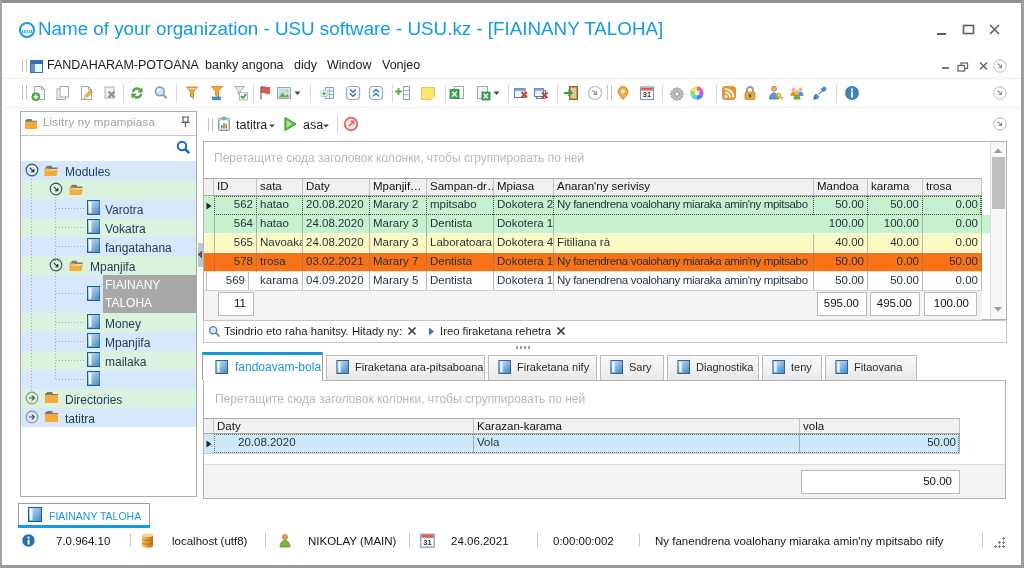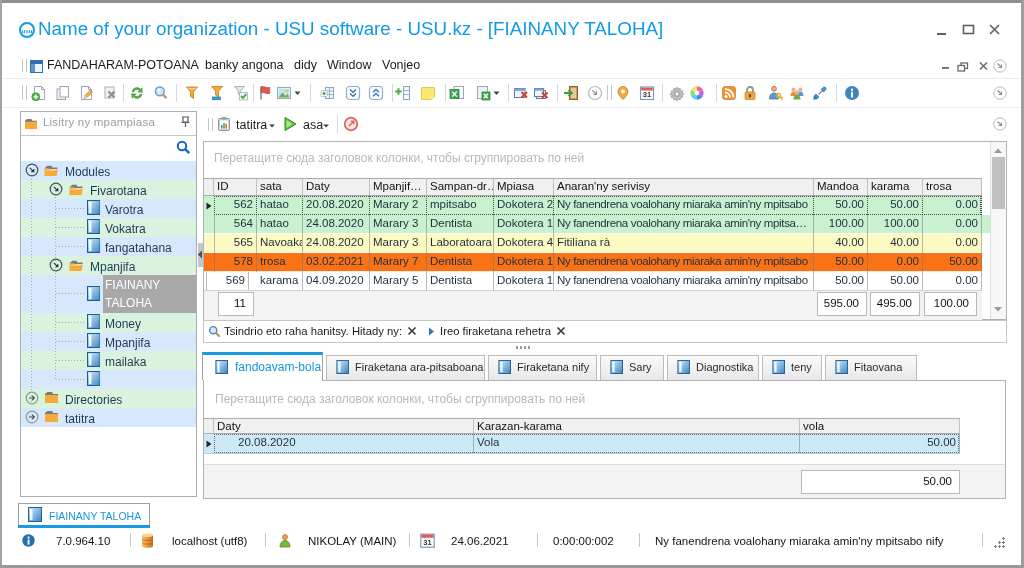--- a/index.html
+++ b/index.html
@@ -479,21 +479,20 @@
       <use href="#folderop"></use>
     </svg>
 <div class="abs txt tree-row" style="left:65px;top:163px;background:none;">Modules</div>
 <div class="abs tree-row t-green" style="top:180px;"></div>
 <svg class="abs" style="left:49px;top:182px;" width="14" height="14" viewBox="0 0 14 14">
       <use href="#expopen"></use>
     </svg>
 <svg class="abs" style="left:68px;top:183px;" width="15" height="13" viewBox="0 0 15 13">
       <use href="#folderop"></use>
     </svg>
-<div class="abs txt tree-row" style="left:90px;top:182px;background:none;">Fivarotana</div>
 <div class="abs tree-row t-blue" style="top:199px;"></div>
 <svg class="abs" style="left:87px;top:200px;" width="13" height="15" viewBox="0 0 13 15">
       <use href="#modico"></use>
     </svg>
 <div class="abs txt tree-row" style="left:105px;top:201px;background:none;">Varotra</div>
 <div class="abs tree-row t-green" style="top:218px;"></div>
 <svg class="abs" style="left:87px;top:219px;" width="13" height="15" viewBox="0 0 13 15">
       <use href="#modico"></use>
     </svg>
 <div class="abs txt tree-row" style="left:105px;top:220px;background:none;">Vokatra</div>
@@ -602,21 +601,20 @@
 <div class="abs" style="left:10px;top:0;width:767px;height:19px;box-sizing:border-box;border:1px dotted #4a4a4a;"></div>
 </div>
 
 <div class="abs frow" style="left:204px;top:215px;width:778px;background:#c7f1cf;box-shadow:inset 0 -1px 0 rgba(255,255,255,0.85);padding-left:21px;">
 <div class="dcell num" style="left:10px;width:43px;border-left:1px solid rgba(110,122,122,0.5);">564</div>
 <div class="dcell" style="left:53px;width:46px;">hatao</div>
 <div class="dcell" style="left:99px;width:67px;">24.08.2020</div>
 <div class="dcell" style="left:166px;width:57px;">Marary 3</div>
 <div class="dcell" style="left:223px;width:67px;">Dentista</div>
 <div class="dcell" style="left:290px;width:60px;">Dokotera 1</div>
-<div class="dcell" style="left:350px;width:260px;letter-spacing:-0.35px;">Ny fanendrena voalohany miaraka amin'ny mpitsa…</div>
 <div class="dcell num" style="left:610px;width:54px;">100.00</div>
 <div class="dcell num" style="left:664px;width:55px;">100.00</div>
 <div class="dcell num" style="left:719px;width:59px;">0.00</div>
 </div>
 
 <div class="abs frow" style="left:204px;top:234px;width:778px;background:#fcf9c3;box-shadow:inset 0 -1px 0 rgba(255,255,255,0.85);">
 <div class="dcell num" style="left:10px;width:43px;border-left:1px solid rgba(110,122,122,0.5);">565</div>
 <div class="dcell" style="left:53px;width:46px;">Navoaka</div>
 <div class="dcell" style="left:99px;width:67px;">24.08.2020</div>
 <div class="dcell" style="left:166px;width:57px;">Marary 3</div>

